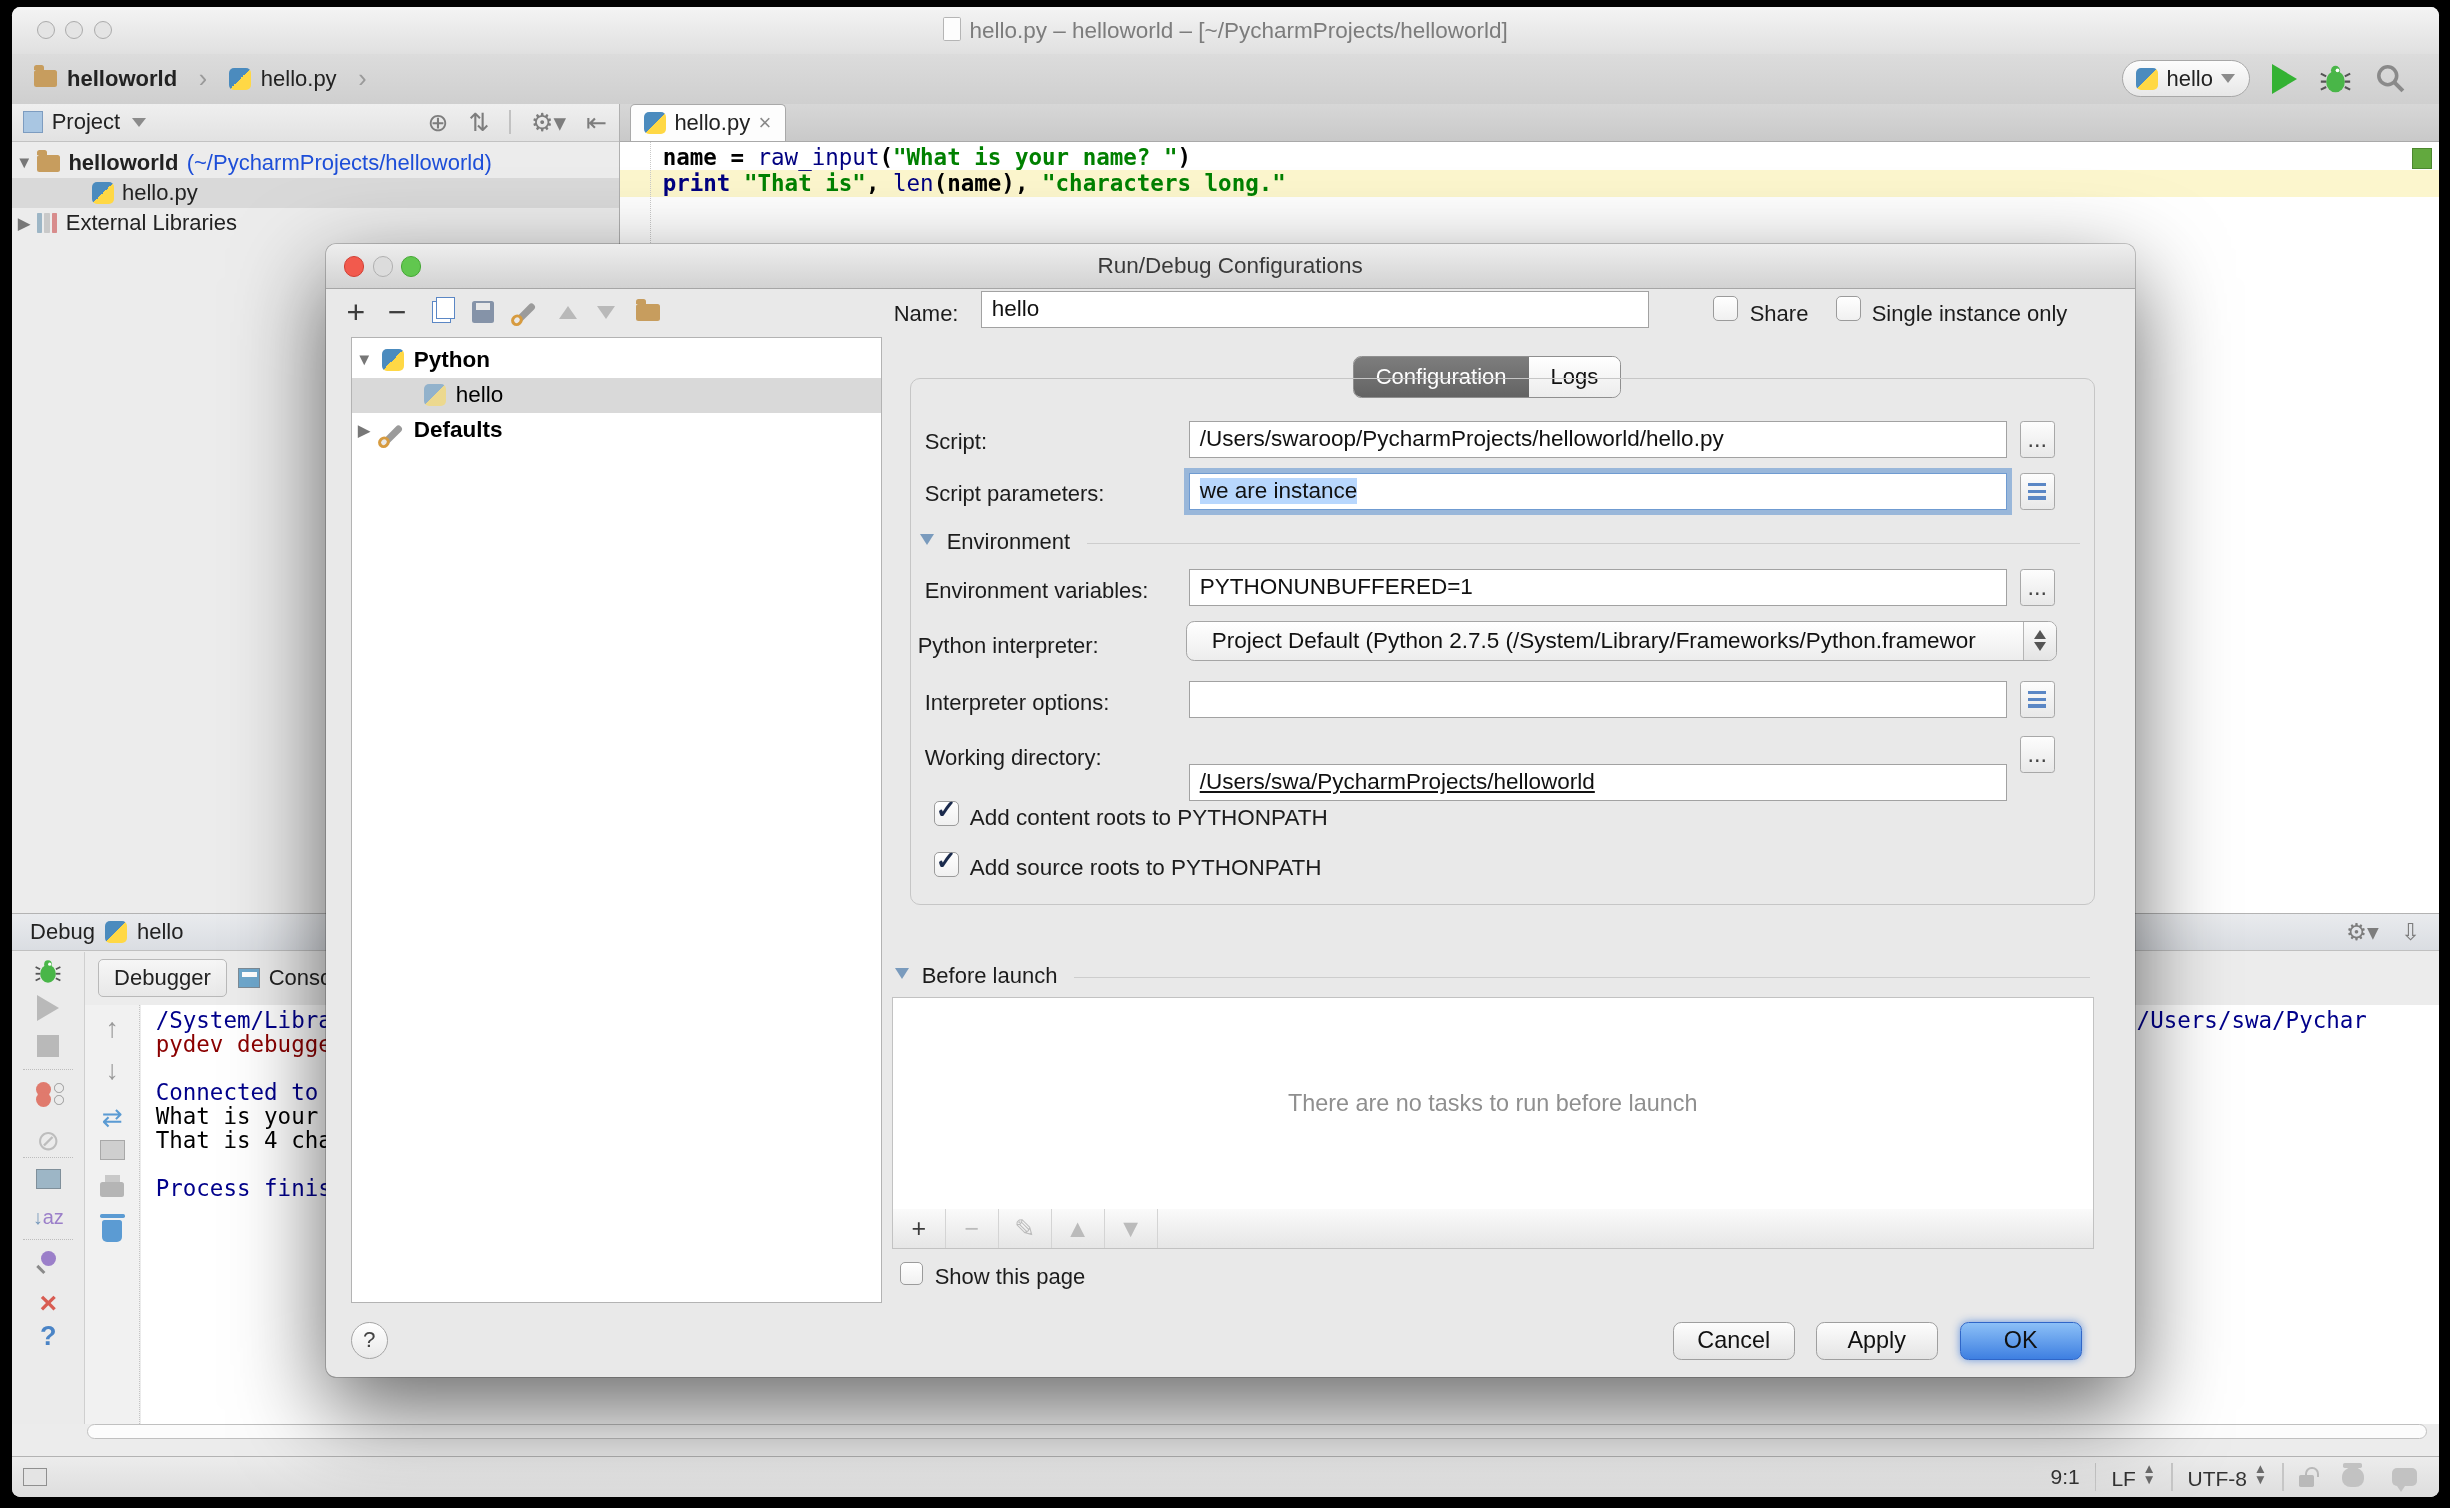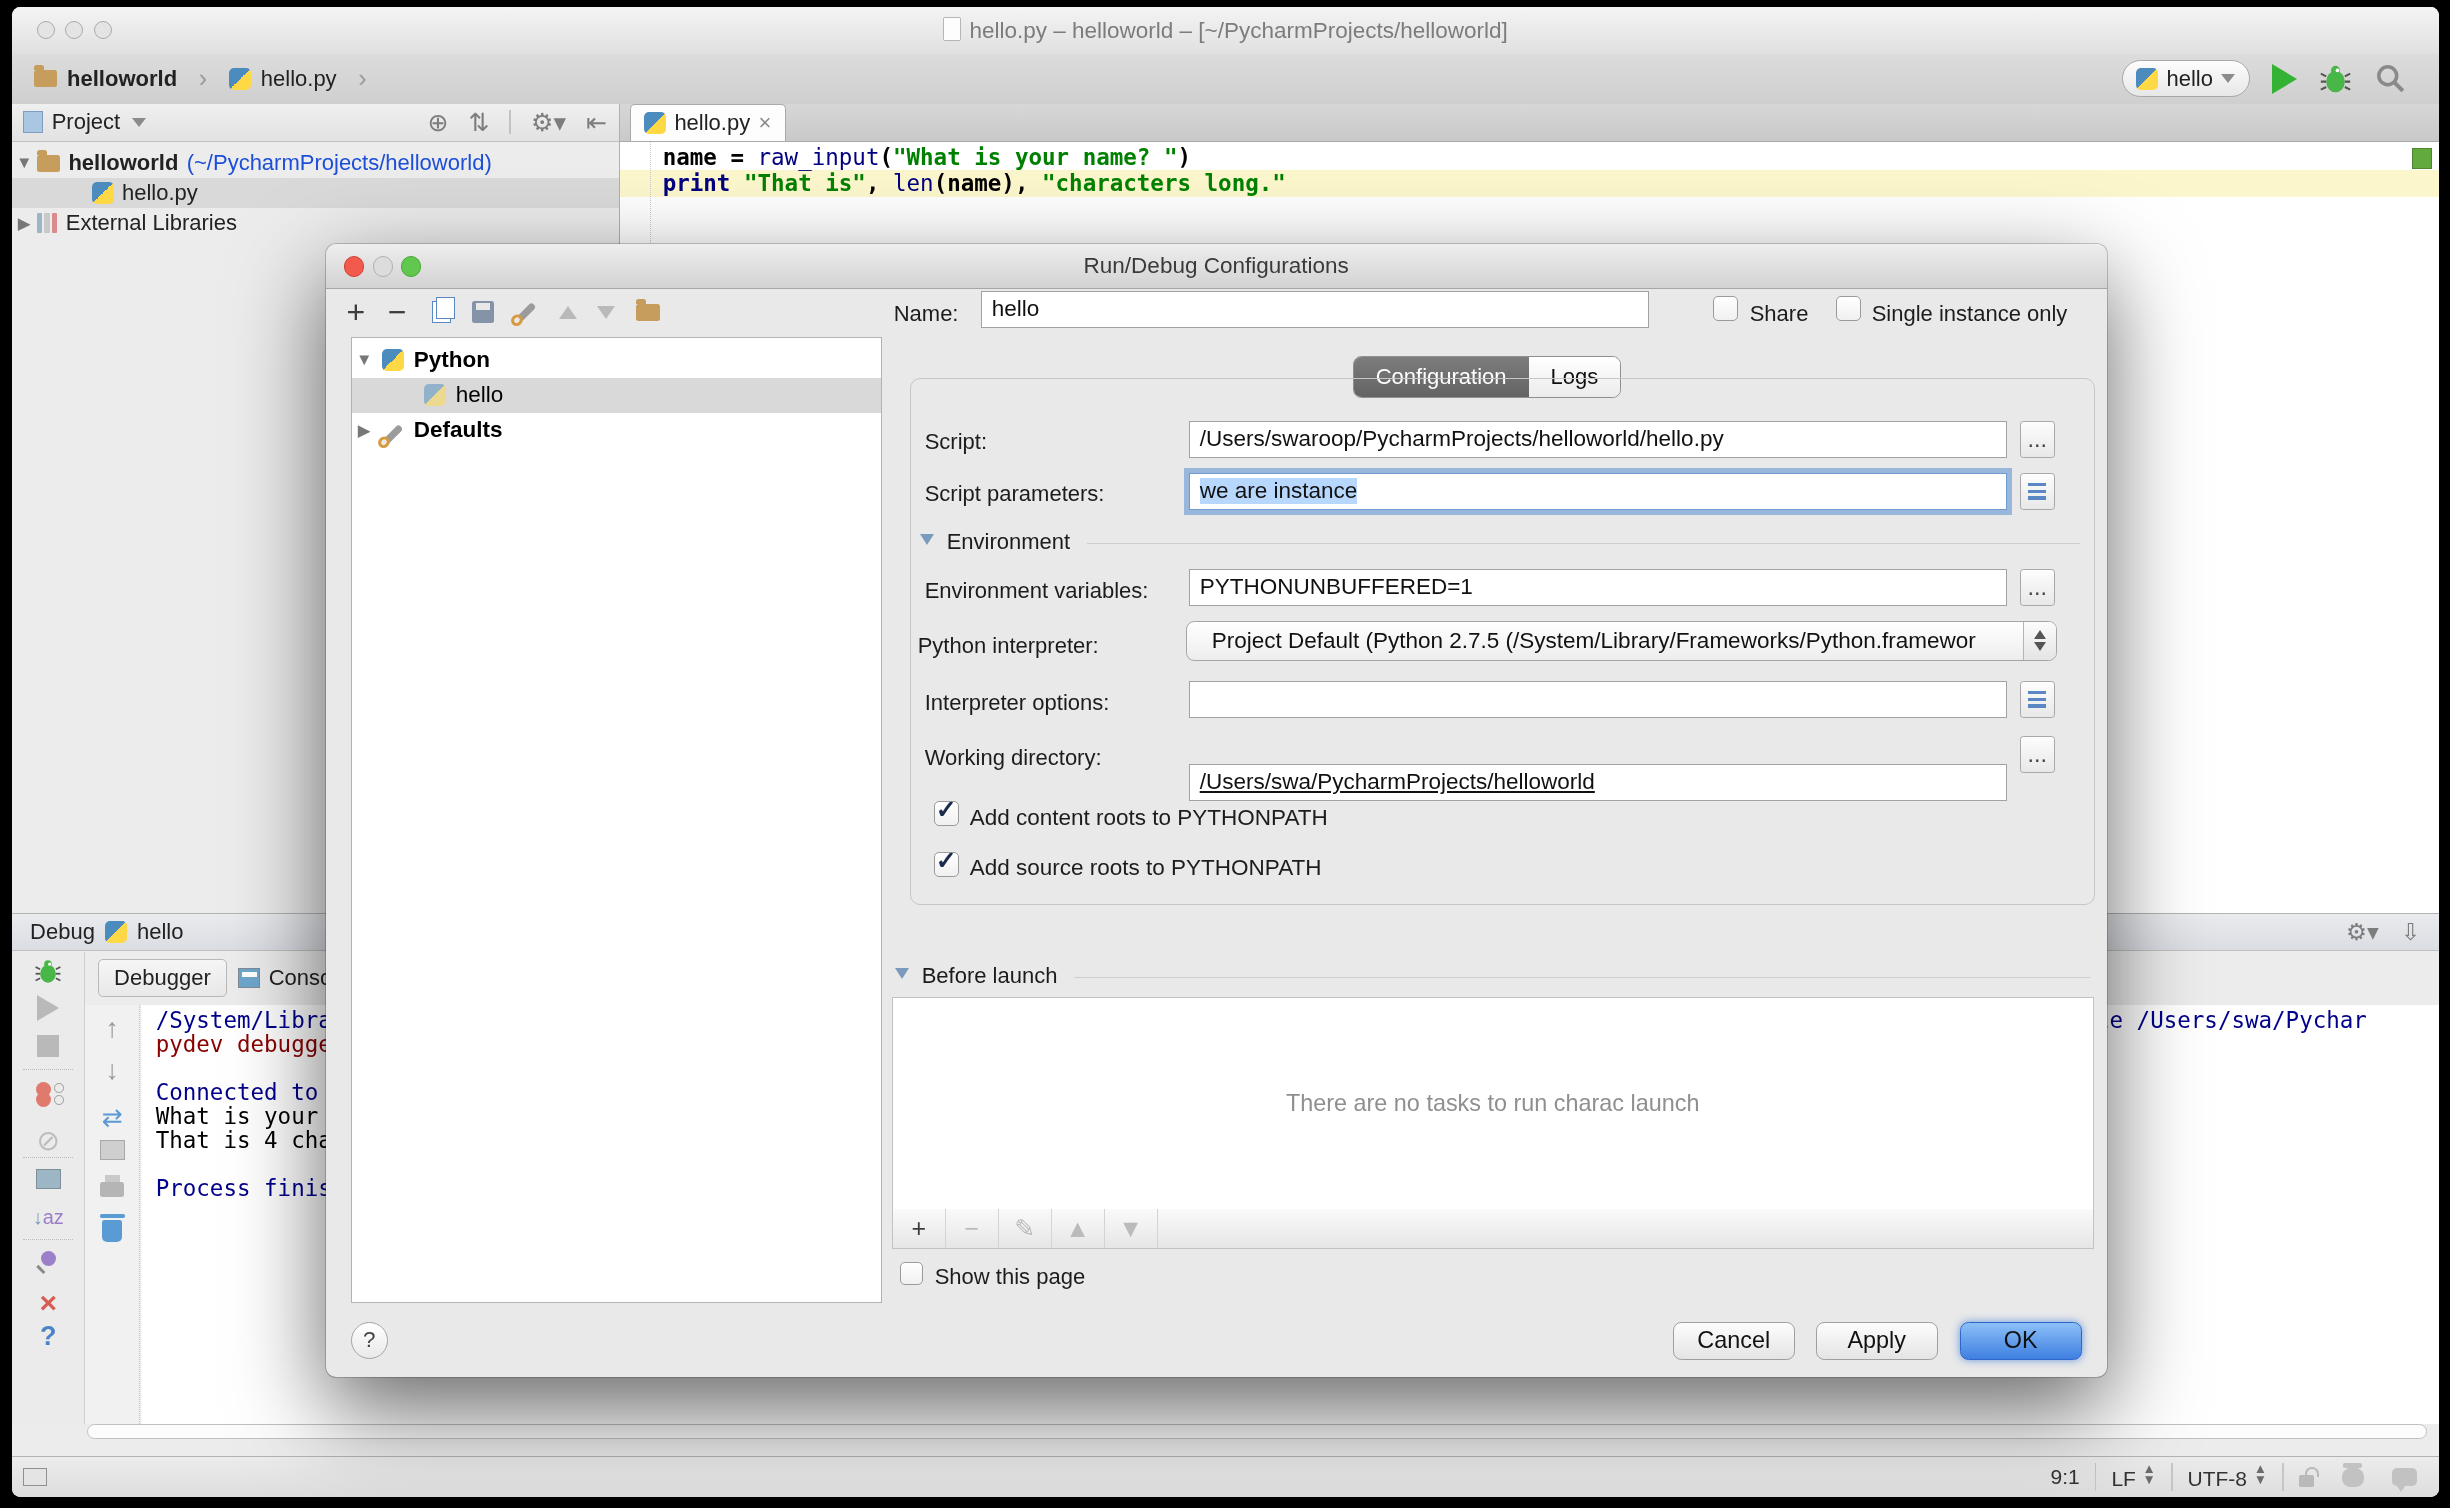--- a/index.html
+++ b/index.html
@@ -73,21 +73,21 @@
   .c-error{color:#8b0000;}
   .c-plain{color:#000;}
   #hscroll{left:75px;top:1417px;width:2340px;height:15px;background:#fcfcfc;border:1.7px solid #c0c0c0;border-radius:7.5px;box-sizing:border-box;}
   
   #statusbar{left:0;top:1449px;width:100%;height:42px;background:linear-gradient(#ececec,#dddddd);
              border-top:1.7px solid #b3b3b3;box-sizing:border-box;font-size:21px;color:#333;}
   .sb-div{width:1.7px;height:28px;background:#c6c6c6;margin:0 15px;}
   .updown{display:inline-block;color:#6b6b6b;font-size:13.4px;line-height:11px;margin-left:6.7px;vertical-align:1.7px;}
   
   #dialog{left:314px;top:237px;width:1781px;height:1133px;background:#e9e9e9;border-radius:10px;
-          box-shadow:0 33px 92px rgba(0,0,0,.6), 0 0 0 0.8px rgba(0,0,0,.25);}
+          box-shadow:0 33px 92px rgba(0,0,0,.6), 0 0 0 0.8px rgba(0,0,0,.25);padding-left:28px;}
   #dlg-titlebar{left:0;top:0;width:100%;height:45px;background:linear-gradient(#eeeeee,#d2d2d2);
                 border-bottom:1.7px solid #a6a6a6;border-radius:10px 10px 0 0;box-sizing:border-box;}
   .tl.red{background:#f25a4d;border:0.8px solid #d14035;}
   .tl.gray{background:#dcdcdc;border:0.8px solid #b0b0b0;}
   .tl.green{background:#61c74f;border:0.8px solid #45a735;}
   #dlg-title{width:100%;text-align:center;line-height:43px;color:#3a3a3a;font-size:22.5px;}
   .tool-ic{position:absolute;top:50px;height:37px;display:flex;align-items:center;justify-content:center;width:37px;}
   #dlg-tree{left:25px;top:93px;width:531px;height:966px;background:#fff;border:1.7px solid #b3b3b3;box-sizing:border-box;}
   .dlg-tree-row{height:35px;display:flex;align-items:center;font-size:22.5px;}
   .field{background:#fff;border:1.7px solid #a2a2a2;box-sizing:border-box;font-size:22.5px;color:#111;
@@ -474,21 +474,21 @@
 
     <span class="abs mac-cb checked" style="left:608px;top:557px;"></span>
     <span class="abs dlg-label" style="left:644px;top:561px;font-size:22.5px;">Add content roots to PYTHONPATH</span>
     <span class="abs mac-cb checked" style="left:608px;top:608px;"></span>
     <span class="abs dlg-label" style="left:644px;top:611px;font-size:22.5px;">Add source roots to PYTHONPATH</span>
 
     <span class="abs" style="left:569px;top:723px;"><span class="sec-arrow"></span></span>
     <span class="abs dlg-label" style="left:596px;top:719px;">Before launch</span>
     <div class="abs sec-line" style="left:748px;top:733px;width:1016px;"></div>
     <div id="bl-box" class="abs">
-      <span style="color:#8f8f8f;font-size:23.4px;">There are no tasks to run charac launch</span>
+      <span style="color:#8f8f8f;font-size:23.4px;">There are no tasks to run before launch</span>
     </div>
     <div id="bl-toolbar" class="abs">
       <span class="bl-cell" style="color:#3c3c3c;">+</span>
       <span class="bl-cell">−</span>
       <span class="bl-cell">✎</span>
       <span class="bl-cell">▲</span>
       <span class="bl-cell">▼</span>
     </div>
 
     <span class="abs mac-cb" style="left:574px;top:1018px;width:23.4px;height:23.4px;"></span>

